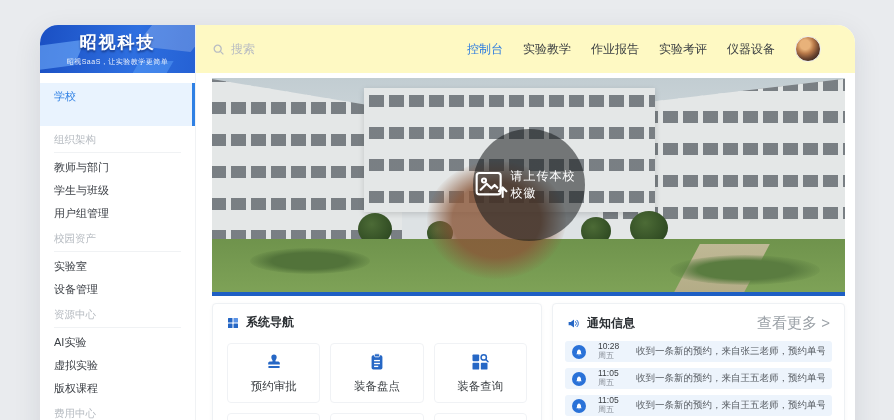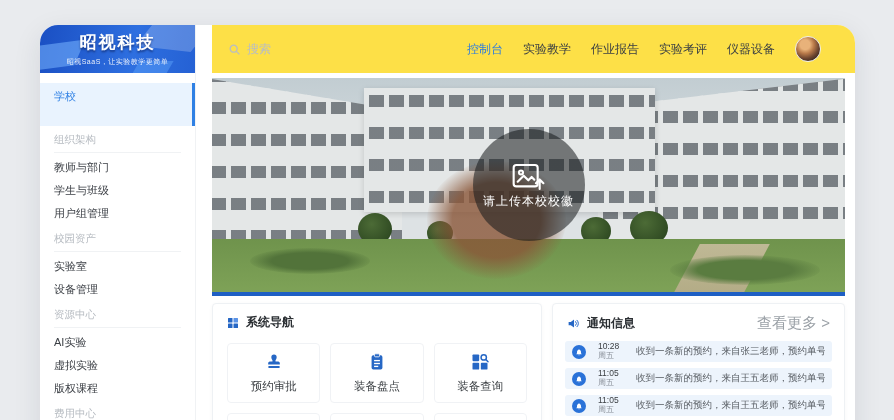--- a/index.html
+++ b/index.html
@@ -18,21 +18,21 @@
   .logo .deco3 { position:absolute; right:26px; bottom:-4px; width:34px; height:16px; background:rgba(90,160,250,.5); transform:skew(-30deg); }
   .logo-title { position:relative; color:#fff; font-weight:bold; font-size:17px; letter-spacing:2px; text-shadow:0 2px 2px rgba(10,25,80,.55); }
   .logo-tagline { position:relative; color:rgba(255,255,255,.9); font-size:7px; margin-top:3px; letter-spacing:.5px; }
 
   .side-menu { padding-top:10px; }
   .side-item { display:block; padding:4px 14px; font-size:11px; color:#3a3e44; cursor:pointer; white-space:nowrap; }
   .side-item.active { background:#e9f3fe; color:#2f80e4; border-right:3px solid #2f80e4; padding-top:6px; padding-bottom:22px; }
   .side-section { margin:7px 14px 3px; padding-bottom:5px; font-size:10.5px; color:#b6bbc1; border-bottom:1px solid #f0f2f4; white-space:nowrap; }
 
   
-  .header { position:absolute; left:172px; top:0; right:0; height:48px; background:#fde047; display:flex; align-items:center; }
+  .header { position:absolute; left:156px; top:0; right:0; height:48px; background:#fef9c3; display:flex; align-items:center; }
   .search-box { display:flex; align-items:center; gap:6px; margin-left:16px; flex:0 0 auto; }
   .search-box input { border:none; outline:none; font-size:12px; color:#666; width:150px; background:transparent; }
   .search-box input::placeholder { color:#b9bdc2; }
   .header-right { margin-left:auto; display:flex; align-items:center; gap:20px; padding-right:34px; }
   .nav-tab { font-size:12px; color:#3c4043; cursor:pointer; white-space:nowrap; }
   .nav-tab.active { color:#2b7be0; }
   .avatar { width:26px; height:26px; border-radius:50%; cursor:pointer; flex:0 0 auto;
     background:radial-gradient(circle at 38% 32%, #e8b27a 0 22%, #b97a4a 40%, #6e4630 62%, #2e2019 85%);
     border:1px solid #eee; }
 
@@ -54,21 +54,21 @@
   .lawn { position:absolute; left:0; right:0; bottom:0; height:25%;
     background:linear-gradient(#6f934c,#7ea257);
     }
   .lawn-patch { position:absolute; border-radius:50%; }
   .path { position:absolute; right:14%; bottom:0; width:11%; height:90%; background:linear-gradient(#cdbfa2,#bdae8f); transform:skewX(-28deg); opacity:.85; }
   .garden { position:absolute; left:34%; bottom:6%; width:22%; height:55%; border-radius:50%;
     background:radial-gradient(ellipse at center,#8a5638 0 45%, rgba(138,86,56,0) 72%); opacity:.8; }
 
   .upload-circle { position:absolute; left:50%; top:50%; transform:translate(-50%,-50%);
     width:112px; height:112px; border-radius:50%; background:rgba(22,25,27,.55);
-    display:flex; flex-direction:column; align-items:center; justify-content:center; color:#fff; }
+    display:flex; flex-direction:row; align-items:center; justify-content:center; color:#fff; }
   .upload-text { font-size:12px; letter-spacing:1px; }
 
   
   .panel { position:absolute; top:278px; background:#fff; border:1px solid #eef1f4; border-radius:4px;
     box-shadow:0 1px 4px rgba(0,0,0,.03); height:200px; overflow:hidden; }
   .panel-nav { left:172px; width:330px; }
   .panel-notice { left:512px; width:293px; }
   .panel-head { display:flex; align-items:center; gap:7px; padding:10px 14px 8px; }
   .panel-title { font-size:12px; color:#2b2f33; font-weight:bold; }
   .panel-more { margin-left:auto; font-size:15px; color:#9aa0a6; cursor:pointer; }

